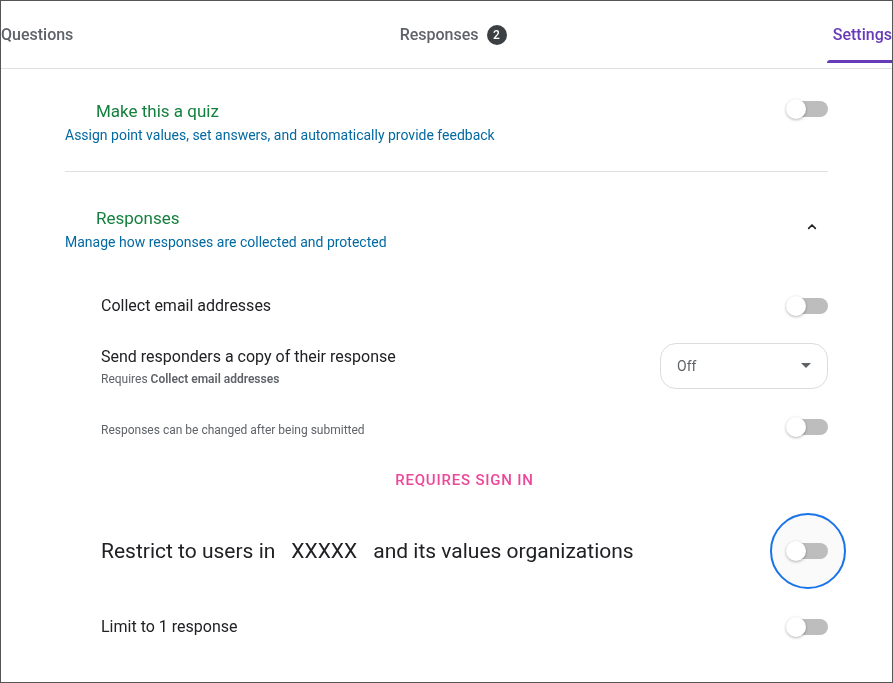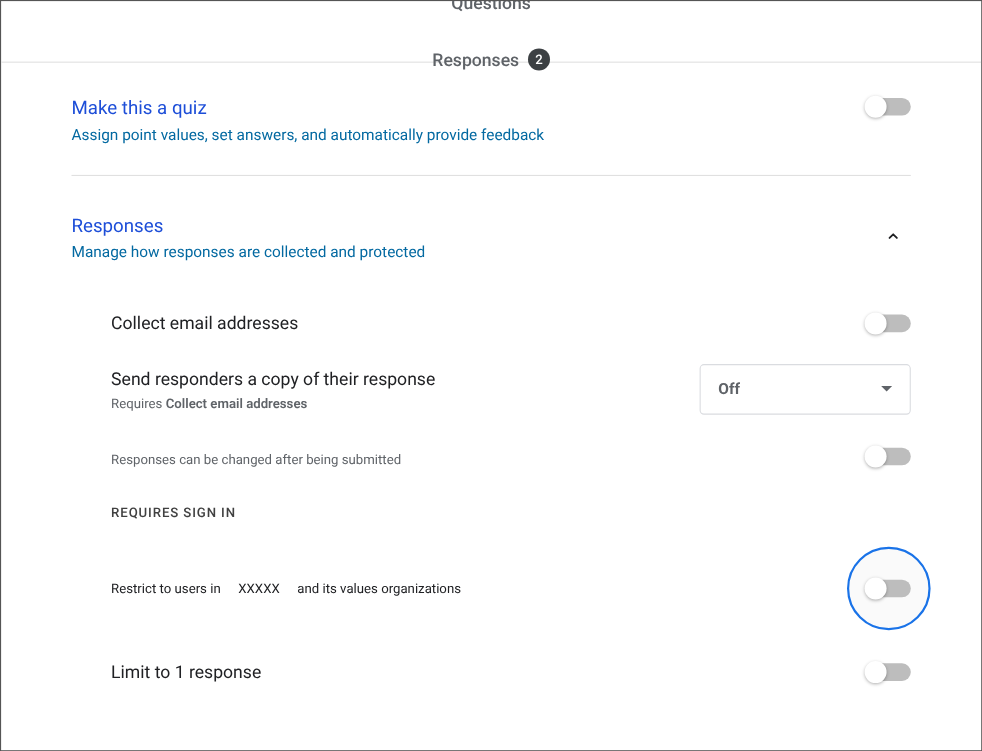--- a/index.html
+++ b/index.html
@@ -10,26 +10,25 @@
   body {
     font-family: 'Google Sans', Roboto, Arial, sans-serif;
     background: #fff;
     width: 893px;
     height: 683px;
     overflow: hidden;
     border: 1px solid #555;
   }
   .header {
     display: flex;
-    justify-content: center;
-    align-items: center;
-    height: 56px;
+    justify-content: space-between;
+    align-items: center;
+    height: 68px;
     border-bottom: 1px solid #e0e0e0;
     gap: 32px;
-    flex-direction: column;
   }
   .tab {
     font-size: 16px;
     color: #5f6368;
     font-weight: 500;
     cursor: pointer;
     height: 56px;
     display: flex;
     align-items: center;
     position: relative;
@@ -70,23 +69,24 @@
   .section.last {
     border-bottom: none;
   }
   .section-header {
     display: flex;
     justify-content: space-between;
     align-items: flex-start;
   }
   .section-title {
     font-size: 17px;
-    color: #1d4ed8;
+    color: #15803d;
     font-weight: 400;
     margin-bottom: 6px;
+    margin-left: 31px;
   }
   .section-subtitle {
     font-size: 14px;
     color: #0369a1;
   }
   .section-body {
     padding-left: 36px;
     padding-top: 32px;
   }
   .row {
@@ -106,25 +106,26 @@
   .row-subtitle {
     font-size: 12px;
     color: #5f6368;
     margin-top: 6px;
   }
   .row-subtitle .bold {
     font-weight: 600;
     color: #5f6368;
   }
   .group-label {
-    font-size: 12px;
-    color: #404040;
+    font-size: 15px;
+    color: #ec4899;
     letter-spacing: 0.8px;
     font-weight: 500;
     padding: 20px 0 10px 0;
+    text-align: center;
   }
   .toggle {
     width: 40px;
     height: 16px;
     background: #bdbdbd;
     border-radius: 10px;
     position: relative;
     cursor: pointer;
     flex-shrink: 0;
   }
@@ -148,63 +149,65 @@
     border: 2px solid #1a73e8;
     border-radius: 50%;
     display: flex;
     align-items: center;
     justify-content: center;
     background: #fafafa;
     margin-right: -18px;
   }
   .dropdown {
     border: 1px solid #dadce0;
-    border-radius: 4px;
+    border-radius: 16px;
     padding: 14px 16px;
-    width: 192px;
+    width: 168px;
     display: flex;
     justify-content: space-between;
     align-items: center;
     cursor: pointer;
     font-size: 14px;
     color: #5f6368;
-    font-weight: bold;
   }
   .chevron {
     display: inline-block;
   }
   .chevron svg {
     display: block;
   }
   .responses-section {
     padding-top: 36px;
   }
   .collapse-icon {
     align-self: center;
     cursor: pointer;
     padding: 8px;
   }
   .restrict-line {
     display: flex;
     gap: 16px;
     align-items: baseline;
-    font-size: 12px;
+    font-size: 21px;
     color: #202124;
   }
 </style>
 </head>
 <body>
 
 <div class="header">
   <div class="tab">
     <span>Questions</span>
   </div>
   <div class="tab">
     <span>Responses</span>
     <span class="badge">2</span>
+  </div>
+  <div class="tab active">
+    <span>Settings</span>
   </div>
 </div>
 
 <div class="content">
 
   <div class="section">
     <div class="section-header">
       <div>
         <div class="section-title">Make this a quiz</div>
         <div class="section-subtitle">Assign point values, set answers, and automatically provide feedback</div>

